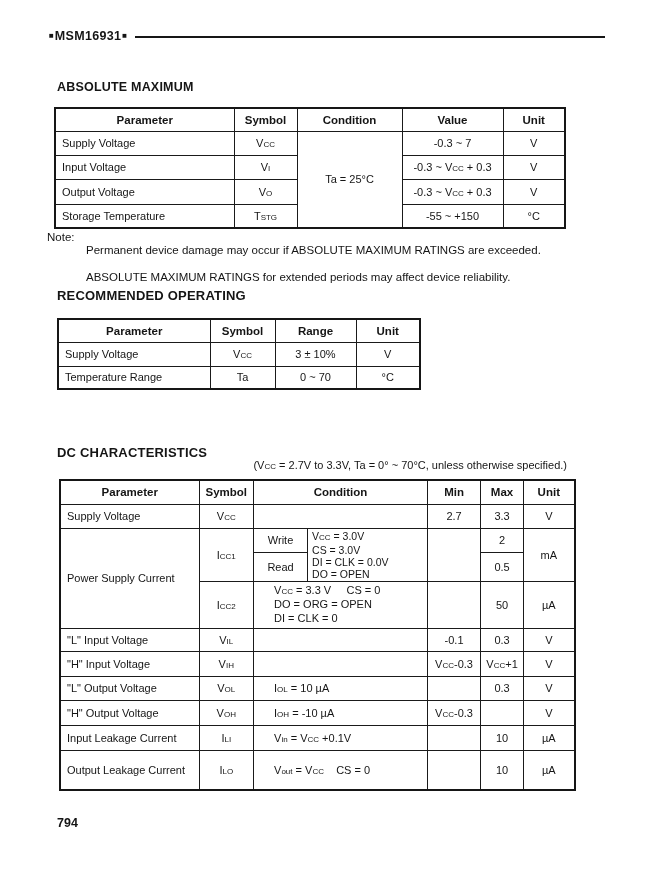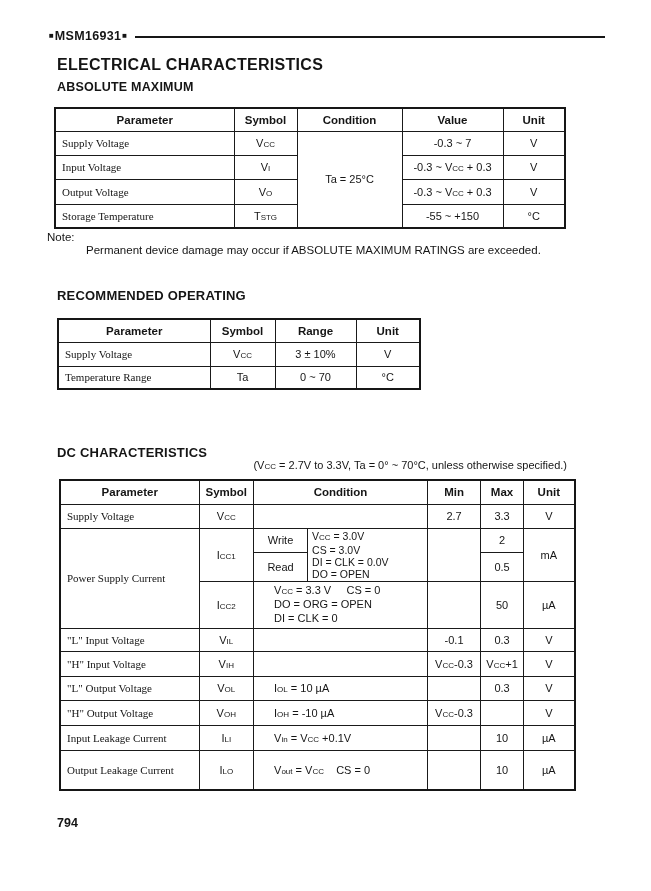--- a/index.html
+++ b/index.html
@@ -11,21 +11,21 @@
   .hdr-model{font-size:12.5px;font-weight:bold;letter-spacing:0.3px;}
   .hdr-rule{flex:1;border-top:2.5px solid #161616;margin-left:7px;margin-top:1px;}
   .title{position:absolute;left:57px;top:56px;font-size:16px;font-weight:bold;letter-spacing:0.3px;}
   .subtitle{position:absolute;left:57px;top:80px;font-size:12.5px;font-weight:bold;letter-spacing:0.2px;}
   .sec-head{font-size:13px;font-weight:bold;letter-spacing:0.2px;position:absolute;}
   
   table{border-collapse:collapse;table-layout:fixed;border:2px solid #161616;}
   td,th{border:1px solid #1a1a1a;font-size:11px;padding:0 6px;overflow:hidden;
         font-family:"Liberation Sans",sans-serif;color:#151515;}
   th{font-weight:bold;text-align:center;font-size:11.5px;}
-  .l{text-align:left;font-family:Liberation Serif, serif;}
+  .l{text-align:left;}
   .c{text-align:center;padding:0 2px;}
   .sb{font-size:8px;letter-spacing:0;}
   .t1{position:absolute;left:54px;top:107px;}
   .t2{position:absolute;left:57px;top:318px;}
   .t3{position:absolute;left:59px;top:479px;}
   .cond-lines{vertical-align:middle;padding:1px 4px;}
   .cond-lines div{white-space:nowrap;font-size:10.5px;line-height:12px;}
   .cond3 div{font-size:11px;line-height:13.5px;}
   .ind{padding-left:20px;}
   
@@ -40,21 +40,20 @@
 
 <div class="page">
 
   <div class="hdr">
     <span class="sq">■</span>
       <span class="hdr-model">MSM16931</span>
       <span class="sq">■</span>
     <span class="hdr-rule"></span>
   </div>
 
-  <div class="title">ELECTRICAL CHARACTERISTICS</div>
   <div class="subtitle">ABSOLUTE MAXIMUM</div>
 
   <table class="t1">
     <colgroup>
         <col style="width:179px">
         <col style="width:63px">
         <col style="width:105px">
         <col style="width:101px">
         <col style="width:62px">
       </colgroup>
@@ -91,20 +90,21 @@
       <td class="c">-55 ~ +150</td>
       <td class="c">°C</td>
     </tr>
   </tbody>
     </table>
 
   <div class="note">
     <div class="note-label">Note:</div>
     <div class="note-body">
       <div>Permanent device damage may occur if ABSOLUTE MAXIMUM RATINGS are exceeded.</div>
+      <div>ABSOLUTE MAXIMUM RATINGS for extended periods may affect device reliability.</div>
     </div>
   </div>
 
   <div class="sec-head" style="left:57px;top:288px;">RECOMMENDED OPERATING</div>
 
   <table class="t2">
     <colgroup>
         <col style="width:152px">
         <col style="width:65px">
         <col style="width:81px">

